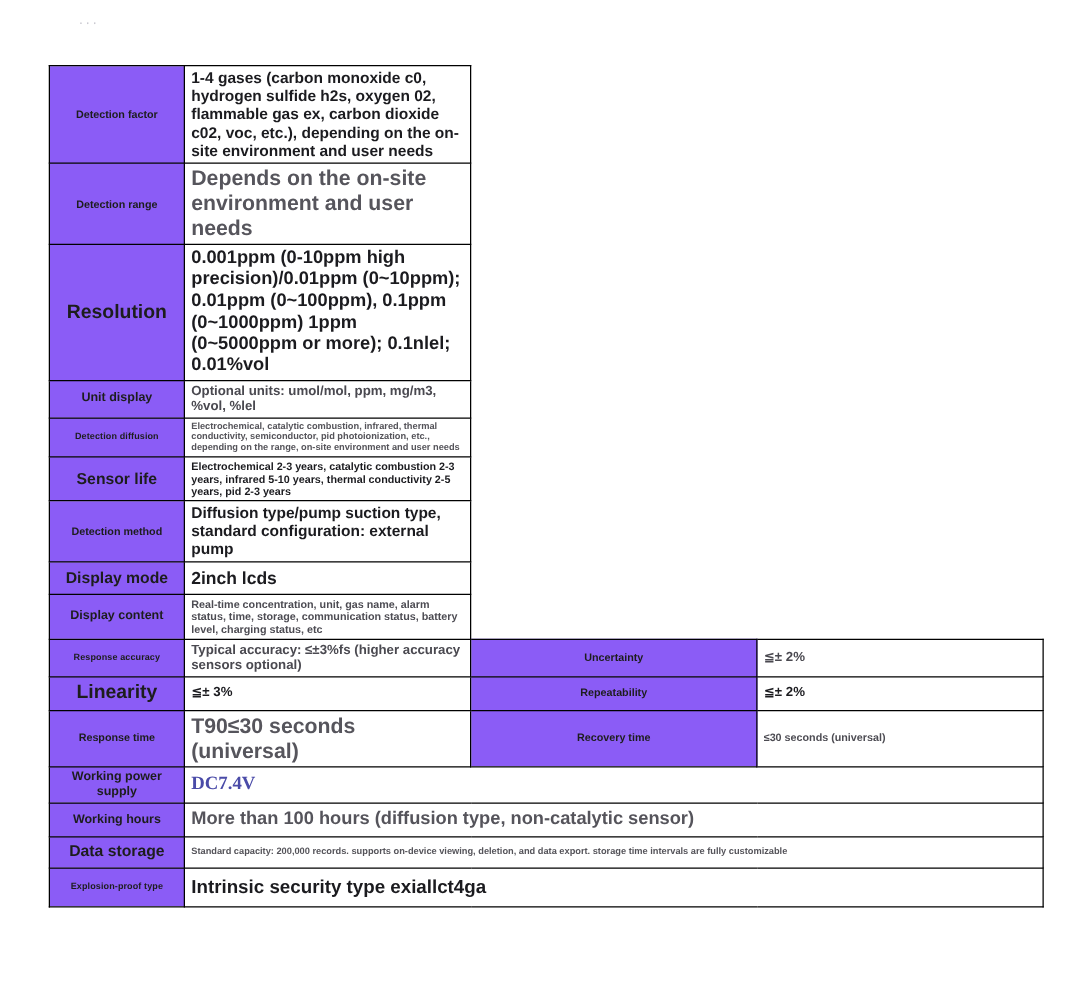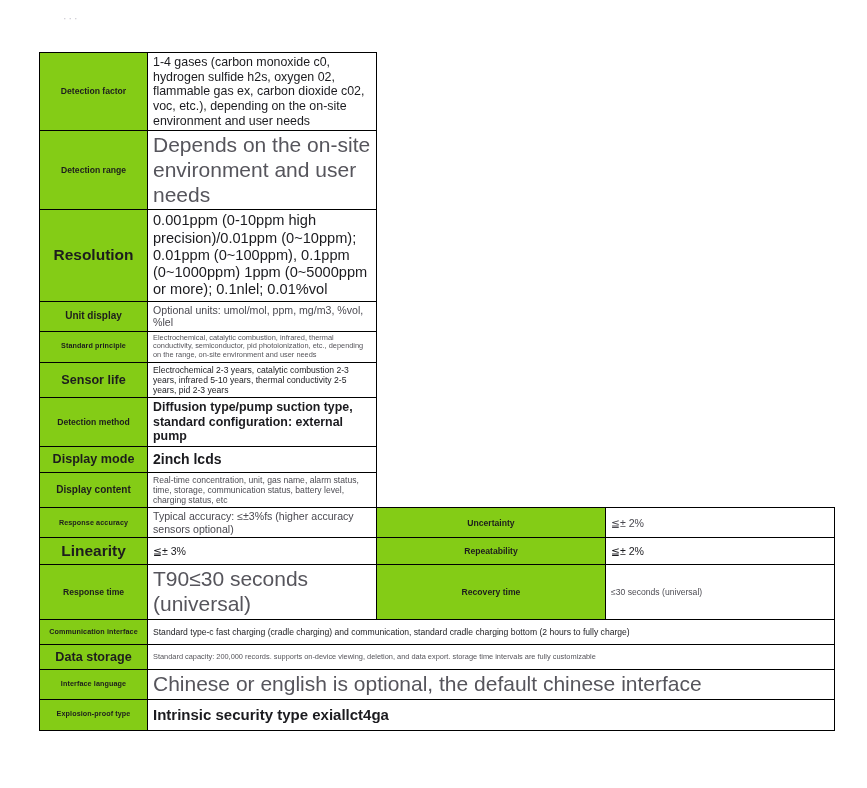--- a/index.html
+++ b/index.html
@@ -53,48 +53,49 @@
     top: 52px;
     width: 796px;
     border-collapse: collapse;
     table-layout: fixed;
   }
   #spec-table td {
     border: 1px solid #000;
     vertical-align: middle;
     padding: 2px 5px;
     line-height: 1.18;
+    font-weight: bold;
   }
   td.lbl {
     width: 97px;
     text-align: center;
     font-weight: bold;
     color: #1d1d1d;
-    background: #84cc16;
+    background: #8b5cf6;
   }
   td.lbl.rr { width: 86px; text-align: center; }
 
   
   .l-xs  { font-size: 7.2px;  letter-spacing: .1px; }
   .l-s   { font-size: 8.6px; }
   .l-m   { font-size: 10px; }
   .l-l   { font-size: 12.6px; }
   .l-xl  { font-size: 15.5px; }
 
   
   .c-red  { color: #8f2b33; }
   .c-red2 { color: #9e2a2a; }
 
   
   .v-xxs { font-size: 7.4px;  color: #55545a; }
   .v-xs  { font-size: 8.6px;  color: #4d4c53; margin-top: 30px; }
   .v-s   { font-size: 10.6px; color: #4a4950; }
   .v-m   { font-size: 12.4px; color: #3c3b42; }
   .v-l   { font-size: 14.6px; color: #55545b; }
-  .v-xl  { font-size: 21px; color: #56555c; }
+  .v-xl  { font-size: 17px; color: #56555c; }
 
   .dark  { color: #1b1b1f; }
   .blue  { color: #4a4ba8; font-family: "Liberation Serif", "DejaVu Serif", serif; }
   .bold  { font-weight: bold; }
   .ctr   { }
 
   .twoline { line-height: 1.25; }
 </style>
 </head>
 <body>
@@ -120,21 +121,21 @@
     <td class="lbl l-xl">Resolution</td>
     <td class="v-l dark twoline" style="height:40px">0.001ppm (0-10ppm high precision)/0.01ppm (0~10ppm); 0.01ppm (0~100ppm), 0.1ppm (0~1000ppm) 1ppm (0~5000ppm or more); 0.1nlel; 0.01%vol</td>
   </tr>
 
   <tr>
     <td class="lbl l-m">Unit display</td>
     <td class="v-s" style="height:20px">Optional units: umol/mol, ppm, mg/m3, %vol, %lel</td>
   </tr>
 
   <tr>
-    <td class="lbl l-xs">Standard principle</td>
+    <td class="lbl l-xs">Detection diffusion</td>
     <td class="v-xxs" style="height:20px">Electrochemical, catalytic combustion, infrared, thermal conductivity, semiconductor, pid photoionization, etc., depending on the range, on-site environment and user needs</td>
   </tr>
 
   <tr>
     <td class="lbl l-l">Sensor life</td>
     <td class="v-xs dark" style="height:20px">Electrochemical 2-3 years, catalytic combustion 2-3 years, infrared 5-10 years, thermal conductivity 2-5 years, pid 2-3 years</td>
   </tr>
 
   <tr>
     <td class="lbl l-s">Detection method</td>
@@ -165,39 +166,39 @@
     <td class="v-s dark">≦± 2%</td>
   </tr>
 
   <tr>
     <td class="lbl l-s c-red2">Response time</td>
     <td class="v-xl" style="height:24px">T90≤30 seconds (universal)</td>
     <td class="lbl rr l-s">Recovery time</td>
     <td class="v-xs">≤30 seconds (universal)</td>
   </tr>
 
-
-
-
-
-
-  <tr>
-    <td class="lbl l-xs">Communication interface</td>
-    <td class="v-xs dark" style="height:20px" colspan="3">Standard type-c fast charging (cradle charging) and communication, standard cradle charging bottom (2 hours to fully charge)</td>
-  </tr>
+  <tr>
+    <td class="lbl l-m" style="line-height:1.12">Working power supply</td>
+    <td class="blue" style="height:24px;font-size:15px" colspan="3">DC7.4V</td>
+  </tr>
+
+
+  <tr>
+    <td class="lbl l-m">Working hours</td>
+    <td class="v-l" style="height:22px" colspan="3">More than 100 hours (diffusion type, non-catalytic sensor)</td>
+  </tr>
+
+
+
 
   <tr>
     <td class="lbl l-l c-red2">Data storage</td>
     <td class="v-xxs" style="height:20px" colspan="3">Standard capacity: 200,000 records. supports on-device viewing, deletion, and data export. storage time intervals are fully customizable</td>
   </tr>
 
-  <tr>
-    <td class="lbl l-xs">Interface language</td>
-    <td class="v-xl" style="height:24px" colspan="3">Chinese or english is optional, the default chinese interface</td>
-  </tr>
 
   <tr>
     <td class="lbl l-xs" style="line-height:1.2">Explosion-proof type</td>
     <td class="v-m dark bold" style="height:26px;font-size:15px" colspan="3">Intrinsic security type exiallct4ga</td>
   </tr>
 
   </tbody>
 </table>
 
 </body></html>

